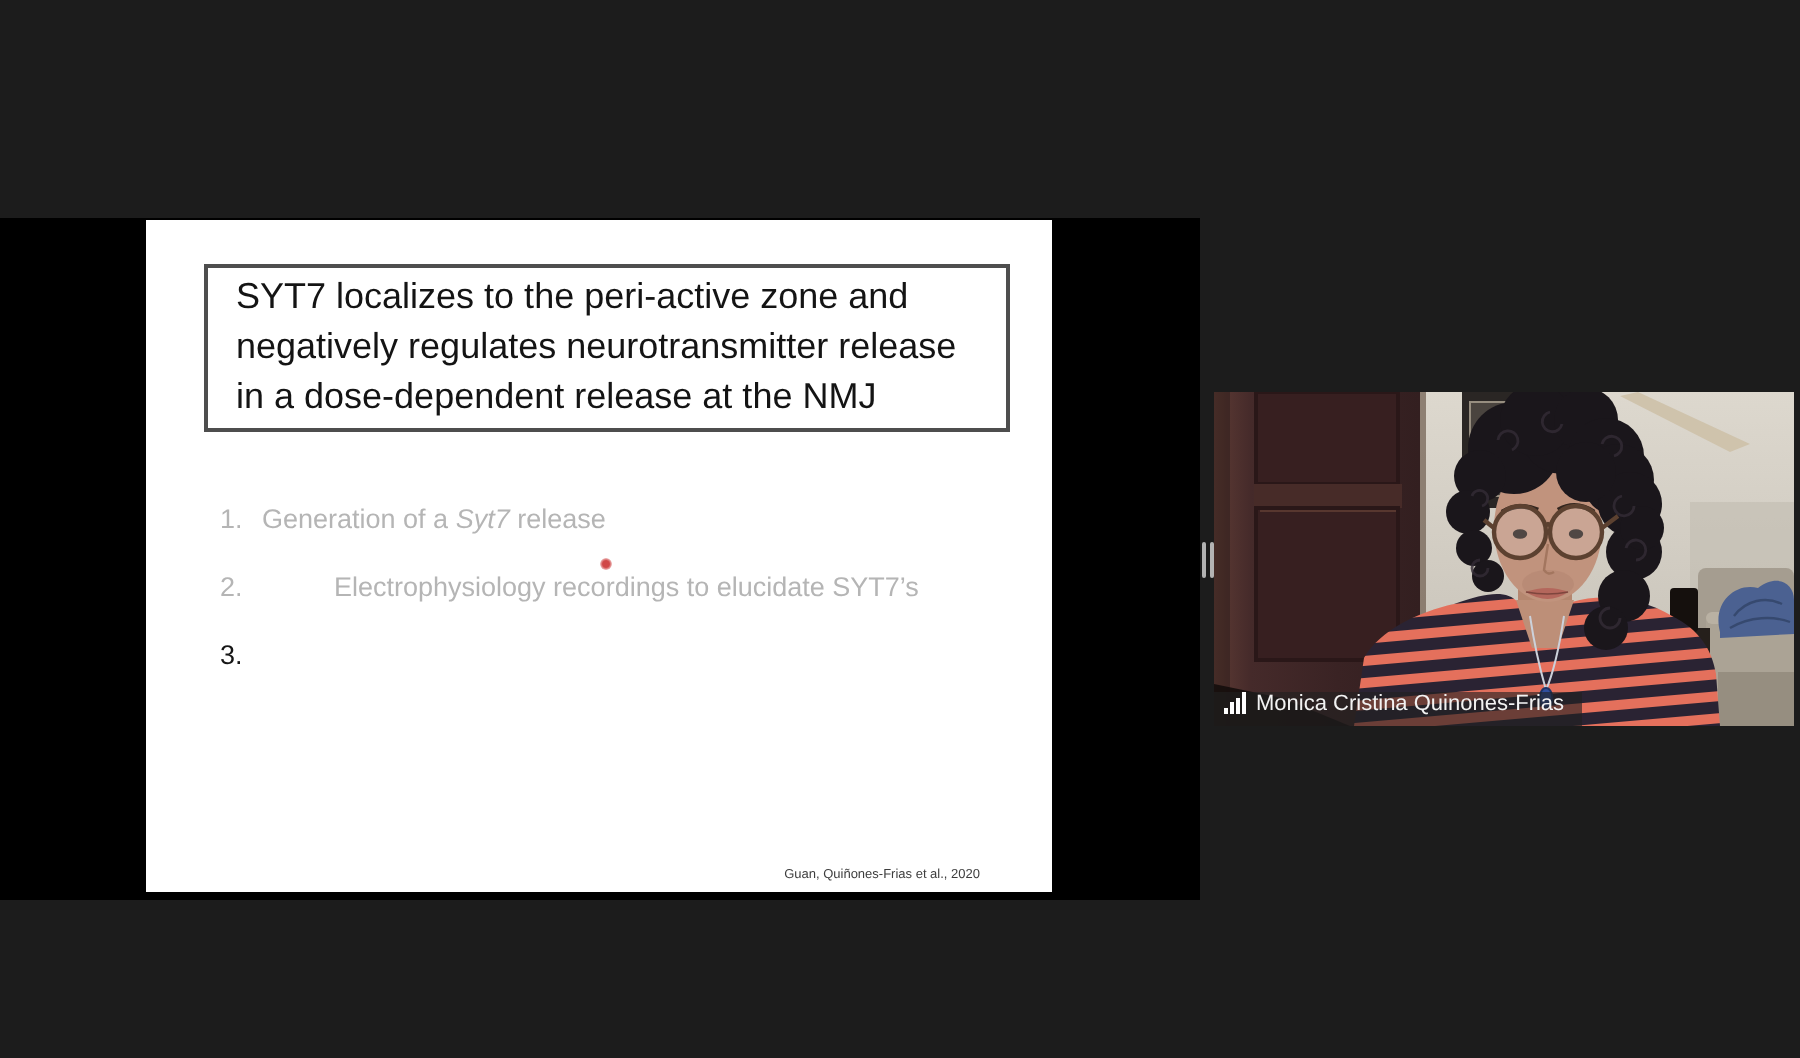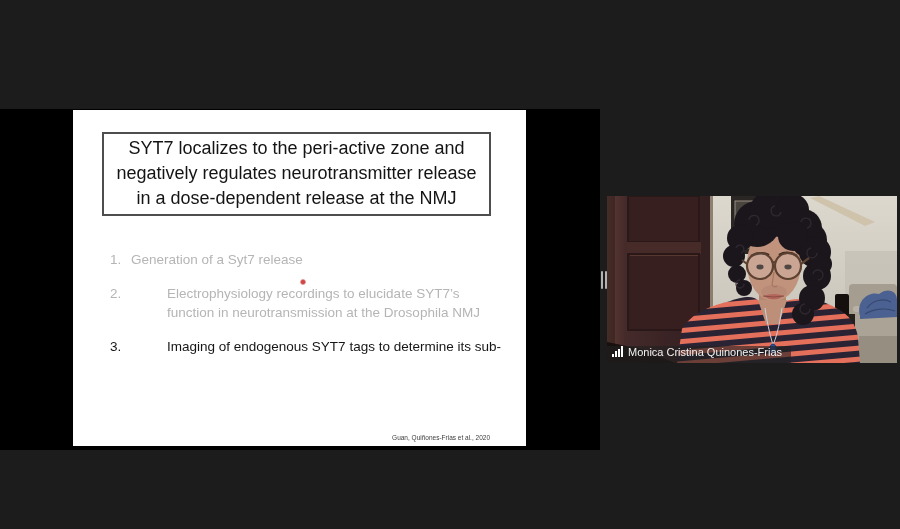--- a/index.html
+++ b/index.html
@@ -2,30 +2,30 @@
 <html><head>
 <meta charset="utf-8">
 <style>
   html,body{margin:0;padding:0;background:#1c1c1c;}
   .stage{position:relative;width:900px;height:529px;background:#1c1c1c;overflow:hidden;
          font-family:"Liberation Sans",sans-serif;}
   
   .share-area{position:absolute;left:0;top:109px;width:600px;height:341px;background:#000;}
   .slide{position:absolute;left:73px;top:1px;width:453px;height:336px;background:#ffffff;color:#151515;}
   .title-box{position:absolute;left:29px;top:22px;width:385px;border:2px solid #4e4e4e;
-             padding:2px 0 3px 0;text-align:center;}
+             padding:2px 0 3px 14px;text-align:left;}
   .title-line{font-size:18px;line-height:25px;white-space:nowrap;color:#141414;}
   .agenda{position:absolute;left:37px;top:140px;}
   .agenda-item{display:flex;margin-bottom:15px;font-size:13.5px;line-height:19px;}
   .agenda-item .num{width:21px;flex:0 0 21px;}
   .agenda-item .txt{width:362px;}
   .txt .line{white-space:nowrap;margin-left:36px;}
   .item-done{color:#b5b5b5;}
   .item-current{color:#161616;}
-  .italic{}
+  .italic{font-style:italic;}
   .citation{position:absolute;right:36px;bottom:5px;font-size:6.5px;color:#3d3d3d;}
   .laser-dot{position:absolute;left:227px;top:169px;width:6px;height:6px;border-radius:50%;
              background:radial-gradient(circle,#d04848 0%,#d04848 40%,rgba(208,72,72,.35) 70%,rgba(208,72,72,0) 75%);}
   
   .divider-handle{position:absolute;left:600px;top:270px;width:8px;height:19px;
                   display:flex;gap:2px;align-items:center;justify-content:center;cursor:col-resize;}
   .divider-handle span{display:block;width:2px;height:18px;background:#b3b3b3;border-radius:1px;}
   
   .video-tile{position:absolute;left:607px;top:196px;width:290px;height:167px;background:#c9c4bb;overflow:hidden;}
   .video-tile svg{display:block;}
@@ -55,27 +55,25 @@
 
       <div class="agenda">
         <div class="agenda-item item-done">
           <span class="num">1.</span>
           <span class="txt"><span>Generation of a </span><span class="italic">Syt7</span><span> release</span></span>
         </div>
         <div class="agenda-item item-done">
           <span class="num">2.</span>
           <span class="txt">
             <div class="line">Electrophysiology recordings to elucidate SYT7’s</div>
-            <div class="line">function in neurotransmission at the Drosophila NMJ</div>
           </span>
         </div>
         <div class="agenda-item item-current">
           <span class="num">3.</span>
           <span class="txt">
-            <div class="line">Imaging of endogenous SYT7 tags to determine its sub-</div>
           </span>
         </div>
       </div>
 
       <div class="laser-dot"></div>
 
       <div class="citation">Guan, Quiñones-Frias et al., 2020</div>
     </div>
   </div>
 

